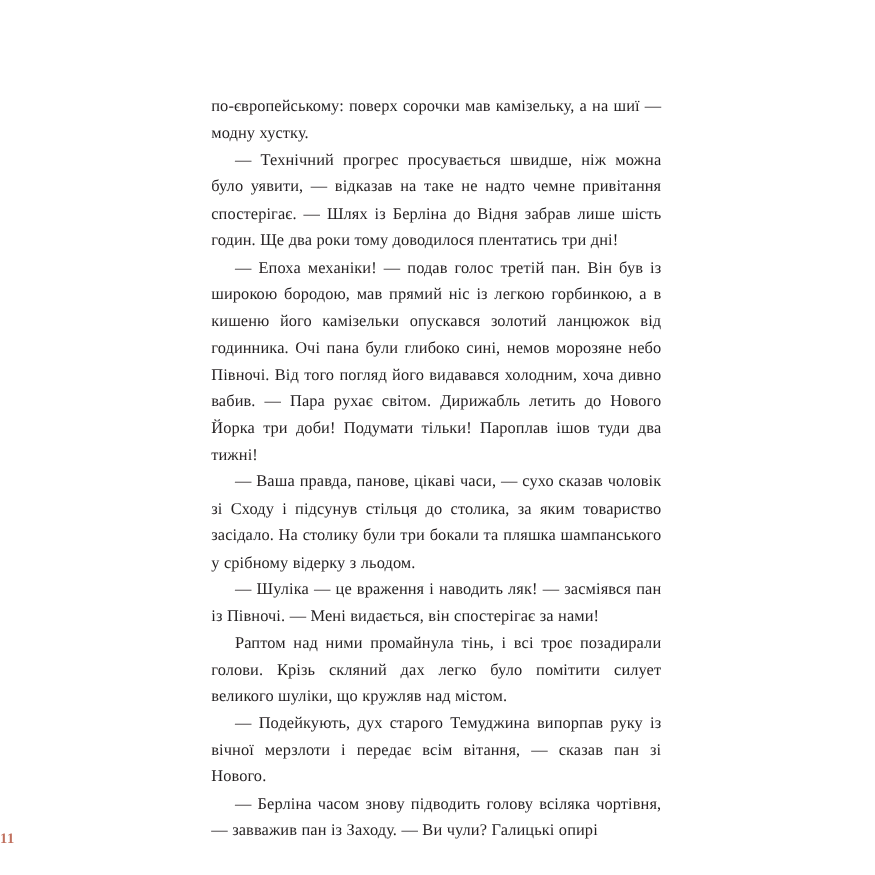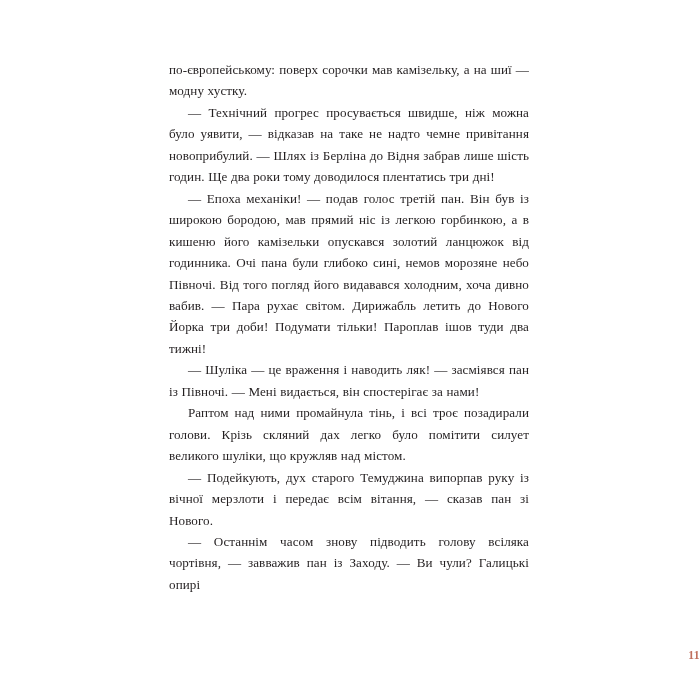--- a/index.html
+++ b/index.html
@@ -13,21 +13,21 @@
     background: #ffffff;
     font-family: "Liberation Serif", "DejaVu Serif", serif;
     color: #231f20;
     overflow: hidden;
     position: relative;
   }
 
   #book-page {
     position: absolute;
     left: 0;
-    top: 1px;
+    top: 16px;
     width: 700px;
     height: 640px;
     background: #ffffff;
   }
 
   #text-block {
     position: absolute;
     left: 169px;
     top: 58px;
     width: 360px;
@@ -63,47 +63,48 @@
   }
   .para.full-justify:after {
     display: none;
   }
 
   #page-number {
     position: absolute;
     left: 0;
     top: 648px;
     width: 700px;
-    text-align: right;
+    text-align: left;
     font-size: 11.6px;
     font-weight: bold;
     letter-spacing: 0.4px;
     color: #c0705e;
     font-family: "Liberation Serif", "DejaVu Serif", serif;
   }
 </style>
 </head>
 <body>
 
 <div id="book-page">
 
   <div id="text-block">
 
     <p class="para noindent full-justify">по-європейському: поверх сорочки мав камізельку, а на шиї — модну хустку.</p>
 
-    <p class="para indent full-justify">— Технічний прогрес просувається швидше, ніж можна було уявити, — відказав на таке не надто чемне привітання новоприбулий. — Шлях із Берліна до Відня забрав лише шість годин. Ще два роки тому доводилося плентатись три дні!</p>
+    <p class="para indent full-justify">— Технічний прогрес просувається швидше, ніж можна було уявити, — відказав на таке не надто чемне привітання спостерігає. — Шлях із Берліна до Відня забрав лише шість годин. Ще два роки тому доводилося плентатись три дні!</p>
 
     <p class="para indent full-justify">— Епоха механіки! — подав голос третій пан. Він був із широкою бородою, мав прямий ніс із легкою горбинкою, а в кишеню його камізельки опускався золотий ланцюжок від годинника. Очі пана були глибоко сині, немов морозяне небо Півночі. Від того погляд його видавався холодним, хоча дивно вабив. — Пара рухає світом. Дирижабль летить до Нового Йорка три доби! Подумати тільки! Пароплав ішов туди два тижні!</p>
 
+    <p class="para indent full-justify">— Ваша правда, панове, цікаві часи, — сухо сказав чоловік зі Сходу і підсунув стільця до столика, за яким товариство засідало. На столику були три бокали та пляшка шампанського у срібному відерку з льодом.</p>
 
     <p class="para indent full-justify">— Шуліка — це враження і наводить ляк! — засміявся пан із Півночі. — Мені видається, він спостерігає за нами!</p>
 
     <p class="para indent full-justify">Раптом над ними промайнула тінь, і всі троє позадирали голови. Крізь скляний дах легко було помітити силует великого шуліки, що кружляв над містом.</p>
 
     <p class="para indent full-justify">— Подейкують, дух старого Темуджина випорпав руку із вічної мерзлоти і передає всім вітання, — сказав пан зі Нового.</p>
 
-    <p class="para indent full-justify">— Останнім часом знову підводить голову всіляка чортівня, — завважив пан із Заходу. — Ви чули? Галицькі опирі</p>
+    <p class="para indent full-justify">— Берліна часом знову підводить голову всіляка чортівня, — завважив пан із Заходу. — Ви чули? Галицькі опирі</p>
 
   </div>
 
   <div id="page-number">11</div>
 
 </div>
 
 </body></html>

